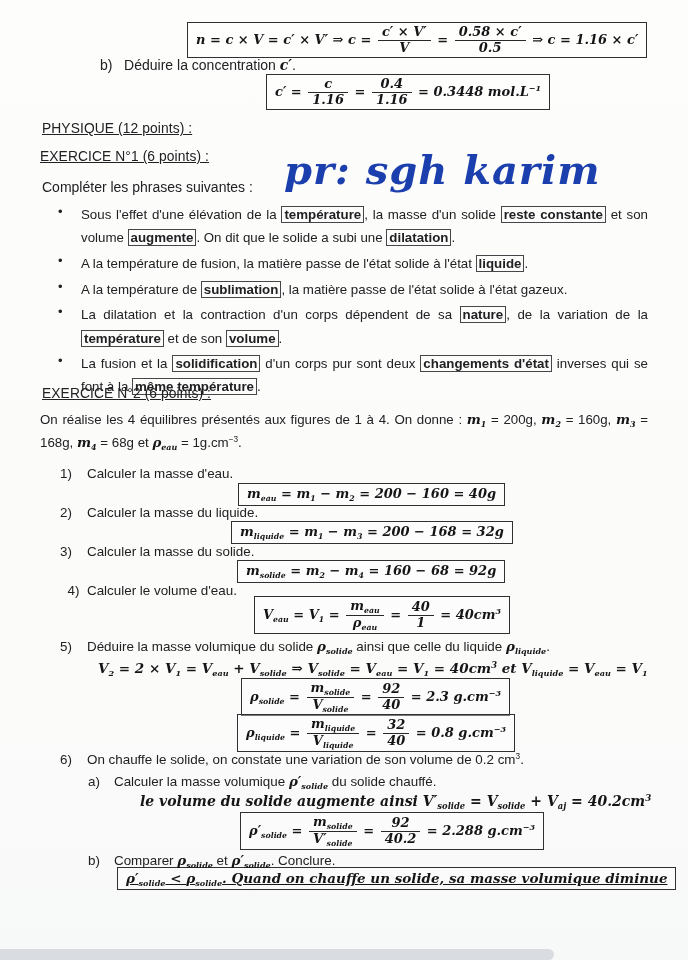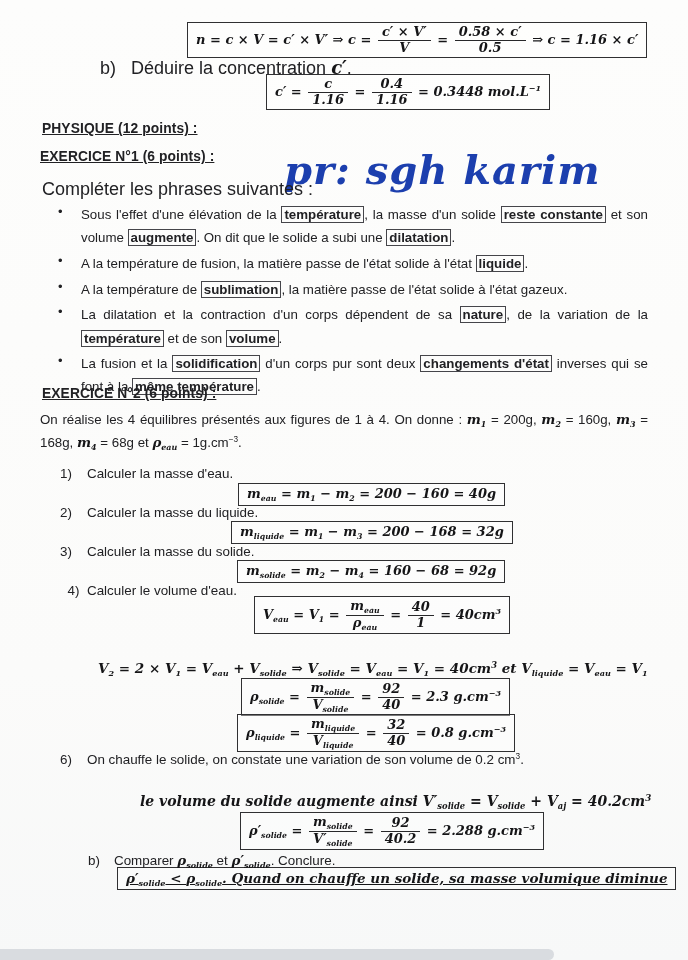--- a/index.html
+++ b/index.html
@@ -5,22 +5,22 @@
   html,body{margin:0;padding:0;background:#e9e9ea;}
   .page{
     position:relative;
     width:688px;height:960px;
     background:linear-gradient(180deg,#fdfdfc 0%,#fbfbfa 70%,#f7f8f8 100%);
     font-family:"Liberation Sans",sans-serif;
     color:#212124;
     overflow:hidden;
   }
   .abs{position:absolute;}
-  .line{font-size:18px;white-space:nowrap;}
-  .h{font-size:13.8px;font-weight:bold;text-decoration:underline;white-space:nowrap;letter-spacing:.1px;}
+  .line{font-size:14px;white-space:nowrap;}
+  .h{font-size:13.8px;font-weight:normal;text-decoration:underline;white-space:nowrap;letter-spacing:.1px;}
   
   .math,.mv{font-family:"DejaVu Serif",serif;font-weight:bold;font-style:italic;color:#151517;}
   .math{font-size:13px;}
   sub{font-size:.6em;vertical-align:-.35em;line-height:1;}
   sup{font-size:.62em;vertical-align:.55em;line-height:1;}
   .frac{display:inline-block;vertical-align:middle;text-align:center;margin:0 2px;line-height:1.12;}
   .frac .num{display:block;border-bottom:1.4px solid #28282a;padding:0 4px;}
   .frac .den{display:block;padding:0 4px;}
   .eqbox{border:1.4px solid #303032;padding:2px 8px;white-space:nowrap;background:rgba(255,255,255,.35);}
   .fbox{border:1px solid #45454a;padding:0 2px;font-weight:bold;}
@@ -92,26 +92,32 @@
   <div class="abs qrow" style="left:60px;top:544px;">
     <span class="qlabel">3)</span><span>Calculer la masse du solide.</span>
   </div>
   <div class="abs eqbox math" style="left:237px;top:560px;"><span class="mv"><span>m</span><sub>solide</sub></span><span> = </span><span class="mv"><span>m</span><sub>2</sub></span><span> − </span><span class="mv"><span>m</span><sub>4</sub></span><span> = 160 − 68 = 92g</span></div>
 
   <div class="abs qrow" style="left:60px;top:583px;text-align:center;">
     <span class="qlabel">4)</span><span>Calculer le volume d'eau.</span>
   </div>
   <div class="abs eqbox math" style="left:254px;top:596px;"><span class="mv"><span>V</span><sub>eau</sub></span><span> = </span><span class="mv"><span>V</span><sub>1</sub></span><span> = </span><span class="frac mv"><span class="num"><span>m</span><sub>eau</sub></span><span class="den"><span>ρ</span><sub>eau</sub></span></span><span> = </span><span class="frac mv"><span class="num">40</span><span class="den">1</span></span><span> = 40cm</span><sup>3</sup></div>
 
+  <div class="abs qrow" style="left:60px;top:638px;">
+    <span class="qlabel">5)</span><span><span>Déduire la masse volumique du solide </span><span class="mv"><span>ρ</span><sub>solide</sub></span><span> ainsi que celle du liquide </span><span class="mv"><span>ρ</span><sub>liquide</sub></span><span>.</span></span>
+  </div>
   <div class="abs math" style="left:98px;top:660px;font-size:13.5px;white-space:nowrap;"><span class="mv"><span>V</span><sub>2</sub></span><span> = 2 × </span><span class="mv"><span>V</span><sub>1</sub></span><span> = </span><span class="mv"><span>V</span><sub>eau</sub></span><span> + </span><span class="mv"><span>V</span><sub>solide</sub></span><span> ⇒ </span><span class="mv"><span>V</span><sub>solide</sub></span><span> = </span><span class="mv"><span>V</span><sub>eau</sub></span><span> = </span><span class="mv"><span>V</span><sub>1</sub></span><span> = 40cm</span><sup>3</sup><span> et </span><span class="mv"><span>V</span><sub>liquide</sub></span><span> = </span><span class="mv"><span>V</span><sub>eau</sub></span><span> = </span><span class="mv"><span>V</span><sub>1</sub></span></div>
   <div class="abs eqbox math" style="left:241px;top:678px;"><span class="mv"><span>ρ</span><sub>solide</sub></span><span> = </span><span class="frac mv"><span class="num"><span>m</span><sub>solide</sub></span><span class="den"><span>V</span><sub>solide</sub></span></span><span> = </span><span class="frac mv"><span class="num">92</span><span class="den">40</span></span><span> = 2.3 g.cm</span><sup>−3</sup></div>
   <div class="abs eqbox math" style="left:237px;top:714px;"><span class="mv"><span>ρ</span><sub>liquide</sub></span><span> = </span><span class="frac mv"><span class="num"><span>m</span><sub>liquide</sub></span><span class="den"><span>V</span><sub>liquide</sub></span></span><span> = </span><span class="frac mv"><span class="num">32</span><span class="den">40</span></span><span> = 0.8 g.cm</span><sup>−3</sup></div>
 
   <div class="abs qrow" style="left:60px;top:752px;">
     <span class="qlabel">6)</span><span><span>On chauffe le solide, on constate une variation de son volume de 0.2 cm</span><sup>3</sup><span>.</span></span>
+  </div>
+  <div class="abs qrow" style="left:88px;top:773px;">
+    <span class="qlabel" style="width:26px;">a)</span><span><span>Calculer la masse volumique </span><span class="mv"><span>ρ′</span><sub>solide</sub></span><span> du solide chauffé.</span></span>
   </div>
   <div class="abs math" style="left:140px;top:793px;font-size:14px;white-space:nowrap;"><span>le volume du solide augmente ainsi </span><span class="mv"><span>V′</span><sub>solide</sub></span><span> = </span><span class="mv"><span>V</span><sub>solide</sub></span><span> + </span><span class="mv"><span>V</span><sub>aj</sub></span><span> = 40.2cm</span><sup>3</sup></div>
   <div class="abs eqbox math" style="left:240px;top:812px;"><span class="mv"><span>ρ′</span><sub>solide</sub></span><span> = </span><span class="frac mv"><span class="num"><span>m</span><sub>solide</sub></span><span class="den"><span>V′</span><sub>solide</sub></span></span><span> = </span><span class="frac mv"><span class="num">92</span><span class="den">40.2</span></span><span> = 2.288 g.cm</span><sup>−3</sup></div>
 
   <div class="abs eqbox math uline" style="left:117px;top:867px;font-size:13.5px;"><span class="mv"><span>ρ′</span><sub>solide</sub></span><span> &lt; </span><span class="mv"><span>ρ</span><sub>solide</sub></span><span>. Quand on chauffe un solide, sa masse volumique diminue</span></div>
   <div class="abs qrow" style="left:88px;top:852px;">
     <span class="qlabel" style="width:26px;">b)</span><span><span>Comparer </span><span class="mv"><span>ρ</span><sub>solide</sub></span><span> et </span><span class="mv"><span>ρ′</span><sub>solide</sub></span><span>. Conclure.</span></span>
   </div>
 
   <div class="abs strip" style="left:0;top:949px;width:554px;height:11px;"></div>

